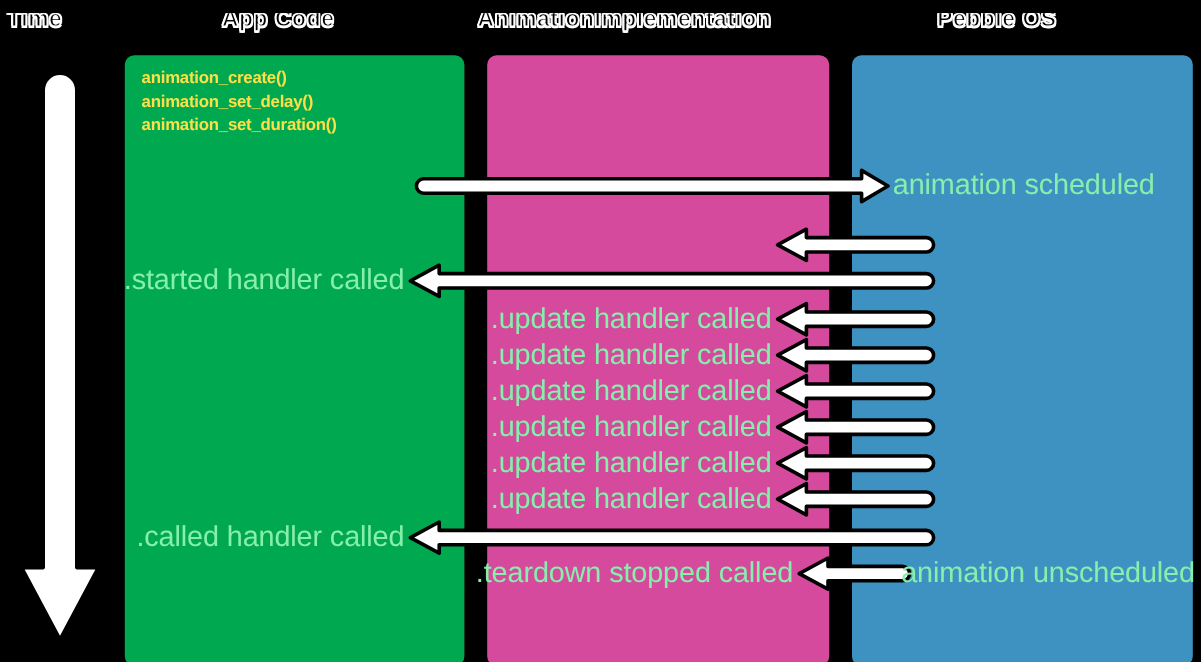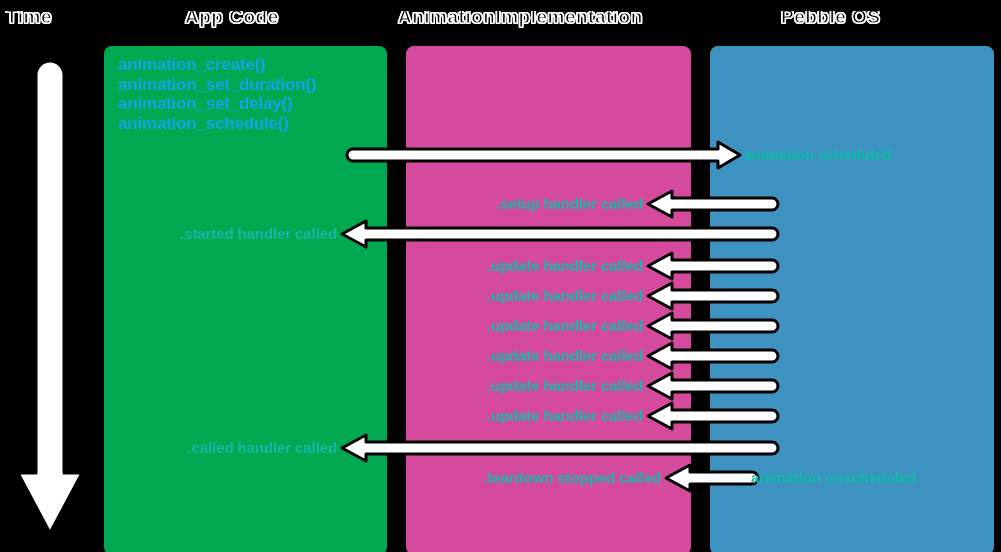--- a/index.html
+++ b/index.html
@@ -58,23 +58,23 @@
   .row {
     position: absolute;
     left: 0;
     width: 1001px;
     height: 30px;
   }
   .row-label {
     position: absolute;
     top: 0;
     line-height: 30px;
-    font-size: 15px;
-    font-weight: bold;
-    color: #14b8a6;
+    font-size: 24px;
+    font-weight: normal;
+    color: #86efac;
     white-space: nowrap;
     letter-spacing: -0.1px;
   }
   .lbl-app   { right: 665px; text-align: right; }
   .lbl-anim-r{ right: 348px; text-align: right; }
   .lbl-os    { left: 752px; }
 
   .arrow-svg { position: absolute; top: 0; left: 0; overflow: visible; }
 </style>
 </head>
@@ -90,42 +90,40 @@
   <div class="lane" id="lane-app"></div>
   <div class="lane" id="lane-anim"></div>
   <div class="lane" id="lane-os"></div>
 
   <svg id="time-arrow" width="72" height="488" viewBox="0 0 72 488">
     <path d="M 22 20 L 22 418 L 4 418 L 36 478 L 68 418 L 50 418 L 50 20
              A 14 14 0 0 0 22 20 Z" fill="#ffffff" stroke="#000000" stroke-width="3" stroke-linejoin="round"></path>
   </svg>
 
   <div id="app-calls" style="position:absolute;left:118px;top:44px;
-       font-size:17px;font-weight:bold;color:#0ea5e9;line-height:19.6px;
+       font-size:14px;font-weight:bold;color:#fde047;line-height:19.6px;
        letter-spacing:-0.2px;">
     <div>animation_create()</div>
+    <div>animation_set_delay()</div>
     <div>animation_set_duration()</div>
-    <div>animation_set_delay()</div>
-    <div>animation_schedule()</div>
   </div>
 
   <div class="row" style="top:129px">
     <svg class="arrow-svg" width="1001" height="30">
       <path d="M 353 9 L 718 9 L 718 2 L 740 15 L 718 28 L 718 21 L 353 21
                A 6 6 0 0 1 353 9 Z" fill="#ffffff" stroke="#000000" stroke-width="3" stroke-linejoin="round"></path>
     </svg>
     <div class="row-label lbl-os" style="left:744px">animation scheduled</div>
   </div>
 
   <div class="row" style="top:178px">
     <svg class="arrow-svg" width="1001" height="30">
       <path d="M 772 9 L 672 9 L 672 2 L 648 15 L 672 28 L 672 21 L 772 21
                A 6 6 0 0 0 772 9 Z" fill="#ffffff" stroke="#000000" stroke-width="3" stroke-linejoin="round"></path>
     </svg>
-    <div class="row-label lbl-anim-r" style="right:358px">.setup handler called</div>
   </div>
 
   <div class="row" style="top:208px">
     <svg class="arrow-svg" width="1001" height="30">
       <path d="M 772 9 L 366 9 L 366 2 L 342 15 L 366 28 L 366 21 L 772 21
                A 6 6 0 0 0 772 9 Z" fill="#ffffff" stroke="#000000" stroke-width="3" stroke-linejoin="round"></path>
     </svg>
     <div class="row-label lbl-app" style="right:664px">.started handler called</div>
   </div>
 

